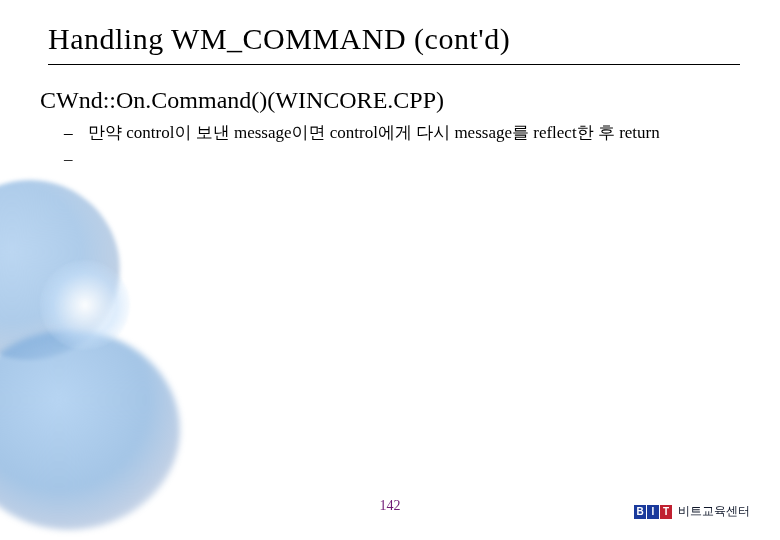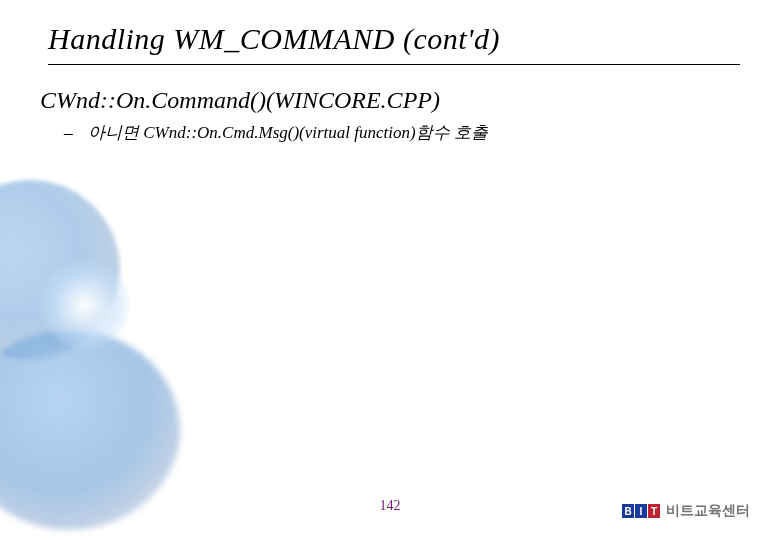--- a/index.html
+++ b/index.html
@@ -31,21 +31,20 @@
   .blob3 {
     position: absolute; left: 40px; top: 260px; width: 90px; height: 90px;
     background: radial-gradient(circle at 50% 50%, rgba(255,255,255,0.95), rgba(200,225,250,0.6) 50%, rgba(255,255,255,0) 78%);
     border-radius: 50%;
     filter: blur(1px);
   }
   .content {
     position: relative;
     z-index: 1;
     padding: 22px 40px 0 48px;
-    font-style: italic;
   }
   .title {
     font-size: 30px;
     font-weight: 400;
     color: #000;
     letter-spacing: 0.5px;
     padding-bottom: 6px;
   }
   .title-rule {
     border: none;
@@ -100,23 +99,23 @@
   .logo-cell {
     width: 12px; height: 14px;
     display: flex; align-items: center; justify-content: center;
     font-size: 10px; font-weight: bold; color: #fff;
     font-family: Arial, sans-serif;
   }
   .logo-b { background: #1a3a9c; }
   .logo-i { background: #1a3a9c; }
   .logo-t { background: #c02030; }
   .logo-text {
-    font-size: 14px;
-    font-weight: bold;
-    color: #737373;
+    font-size: 12px;
+    font-weight: normal;
+    color: #0f172a;
     font-family: "Malgun Gothic", sans-serif;
   }
 </style>
 </head>
 <body>
 
 <div class="bg-deco">
   <div class="blob1"></div>
   <div class="blob2"></div>
   <div class="blob3"></div>
@@ -127,24 +126,24 @@
   <hr class="title-rule">
 
   <div class="heading">CWnd::On.Command()(WINCORE.CPP)</div>
 
   <ul class="bullets">
     <li>
       <span class="dash">–</span>
     </li>
     <li>
       <span class="dash">–</span>
+      <span>만약 control이 보낸 message이면 control에게 다시 message를 reflect한 후 return</span>
     </li>
     <li>
       <span class="dash">–</span>
-      <span>아니면 CWnd::On.Cmd.Msg()(virtual function)함수 호출</span>
     </li>
   </ul>
 </div>
 
 <div class="page-num">142</div>
 
 <div class="footer-logo">
   <div class="logo-box">
     <div class="logo-cell logo-b">B</div>
     <div class="logo-cell logo-i">I</div>

